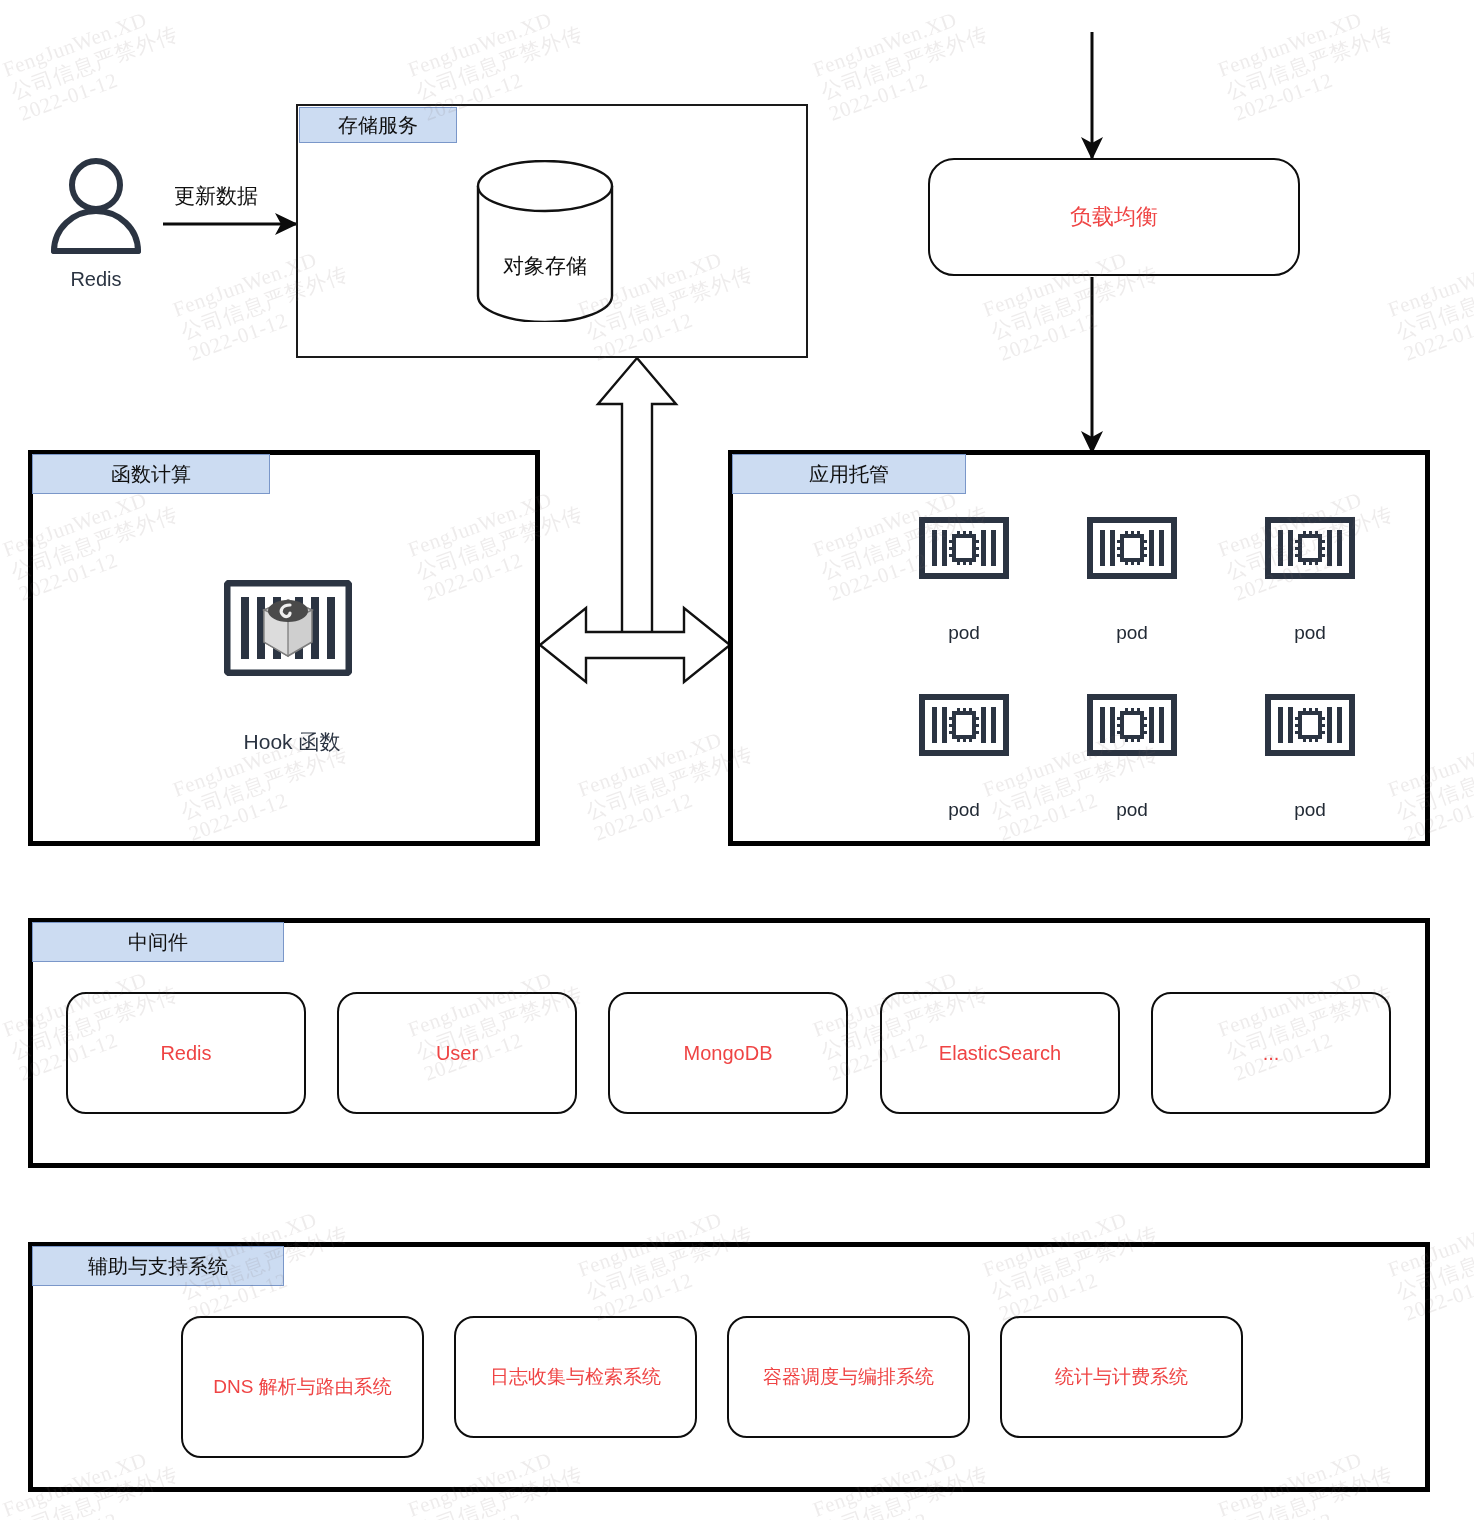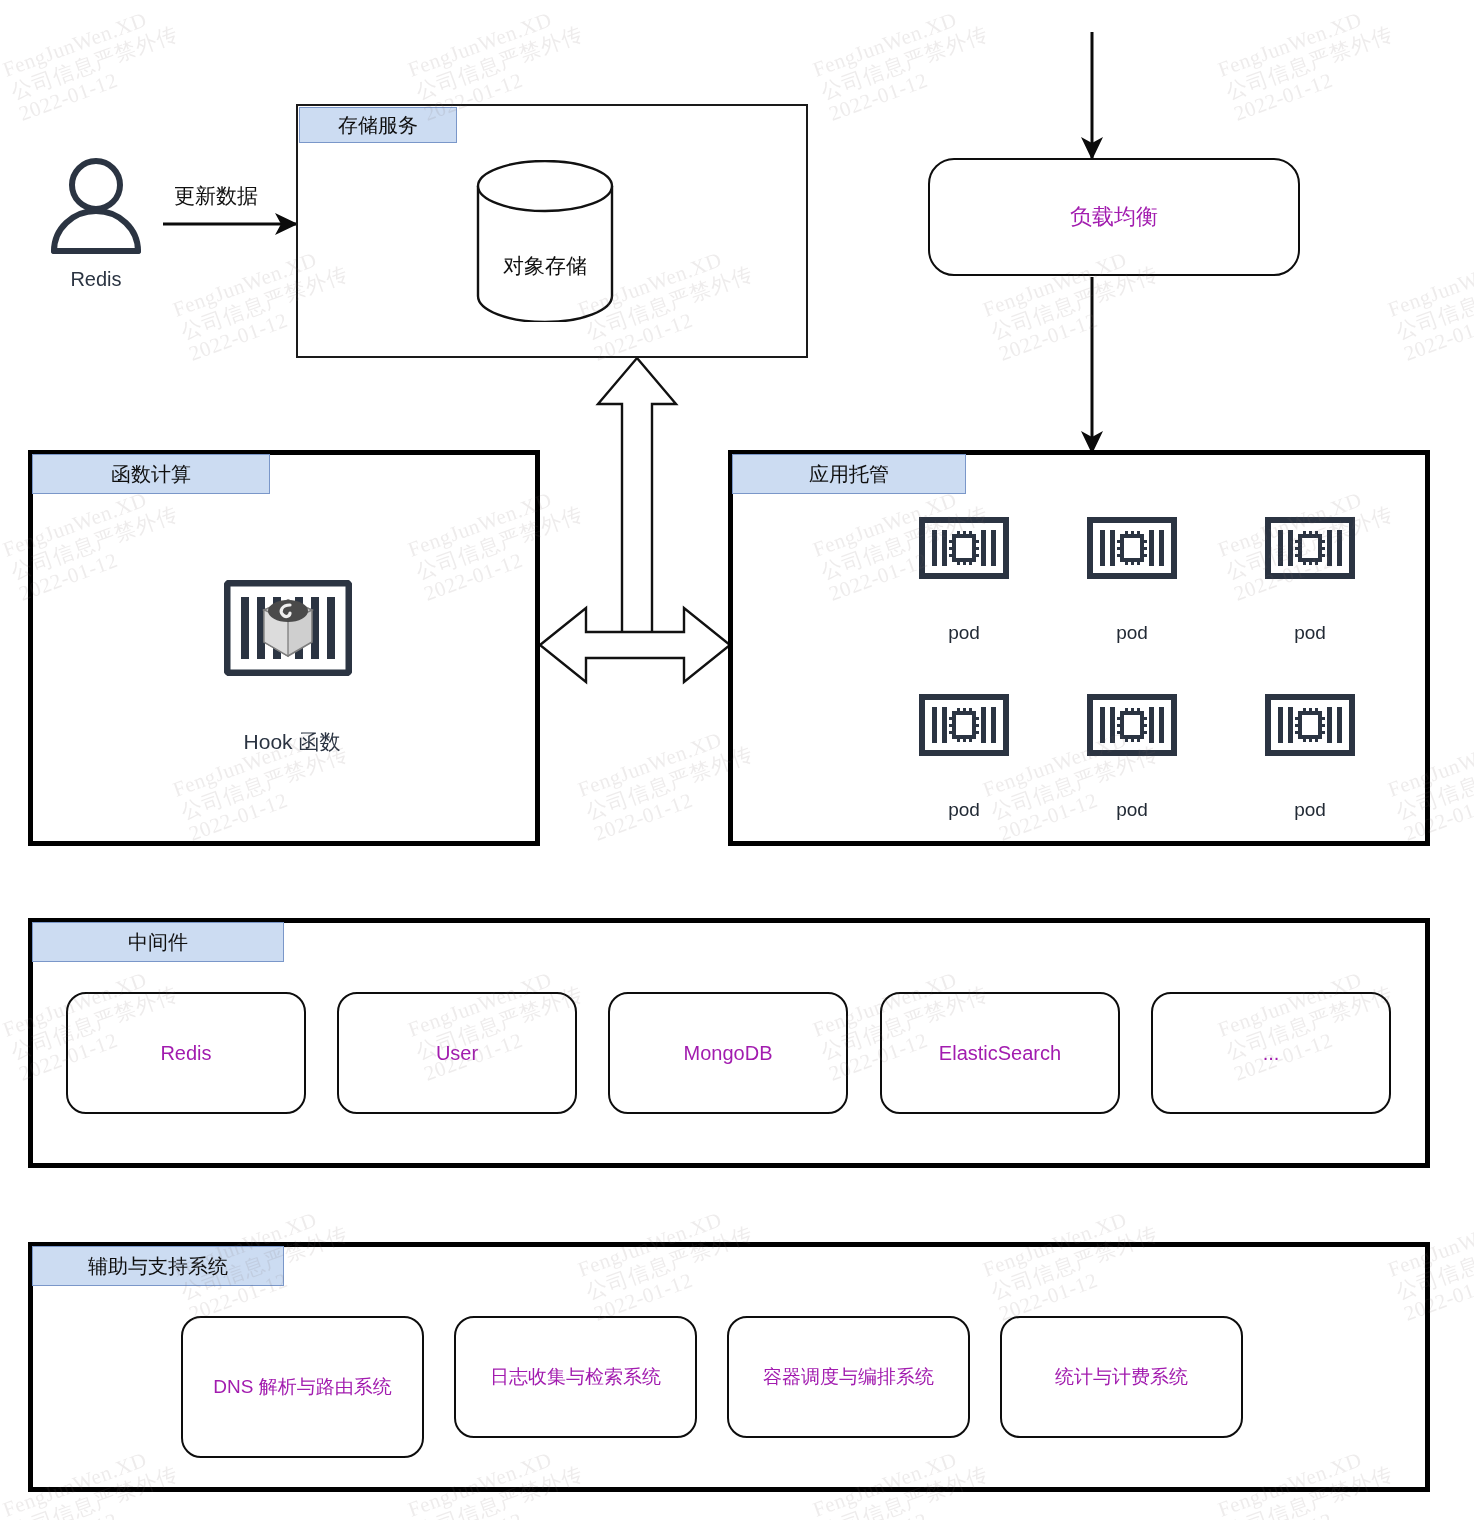--- a/index.html
+++ b/index.html
@@ -77,21 +77,21 @@
   .rnode {
     position: absolute;
     box-sizing: border-box;
     background: #ffffff;
     border: 2px solid #0d0d0d;
     border-radius: 20px;
     display: flex;
     align-items: center;
     justify-content: center;
     text-align: center;
-    color: #a21caf;
+    color: #ef4444;
     font-size: 20px;
     z-index: 20;
     padding: 0 8px;
     line-height: 1.25;
   }
   .rnode.lb { border-radius: 26px; font-size: 22px; }
 
   
   .txt {
     position: absolute;

